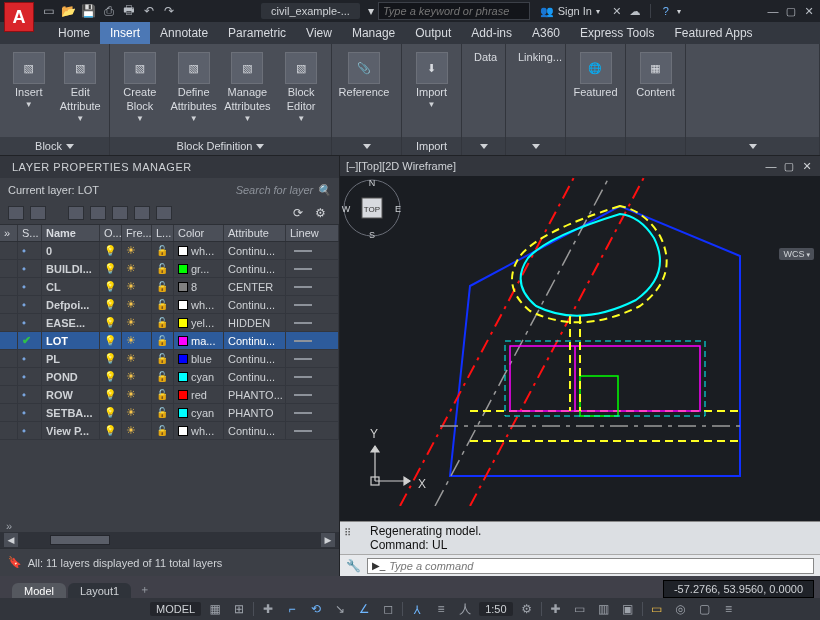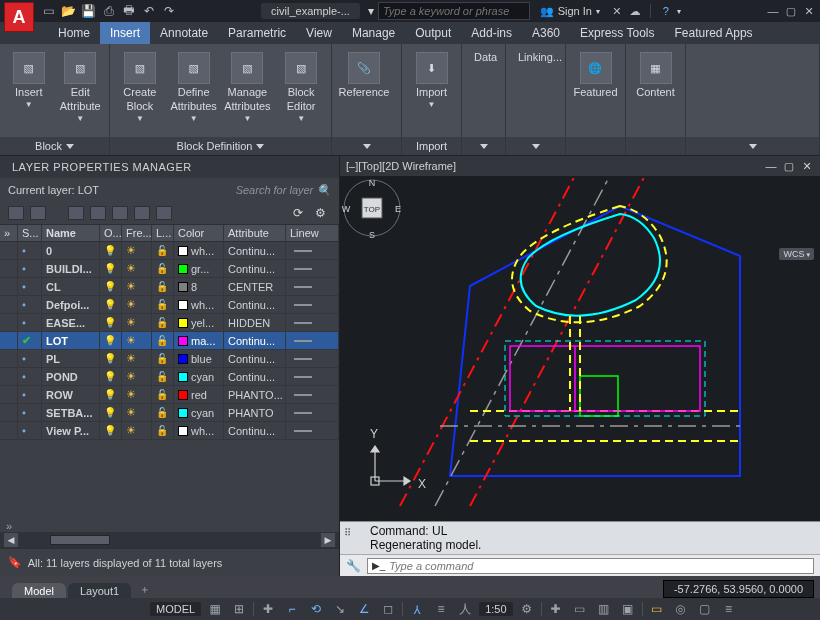--- a/index.html
+++ b/index.html
@@ -590,22 +590,22 @@
         <text x="58" y="36" text-anchor="middle" font-size="9" fill="#cfd2d6">E</text>
         <text x="6" y="36" text-anchor="middle" font-size="9" fill="#cfd2d6">W</text>
       </svg>
       <div class="wcs">
           <span>WCS</span>
           <span style="font-size:7px">▾</span>
         </div>
     </div>
     <div class="cmdhist">
       <span class="grip">⠿</span>
+      <div>Regenerating model.</div>
       <div>Command: UL</div>
-      <div>Regenerating model.</div>
     </div>
     <div class="cmdline">
       <span class="wrench">🔧</span>
       <div class="box">
         <span class="prompt">▶_</span>
         <span>Type a command</span>
       </div>
     </div>
   </div>
 </div>

